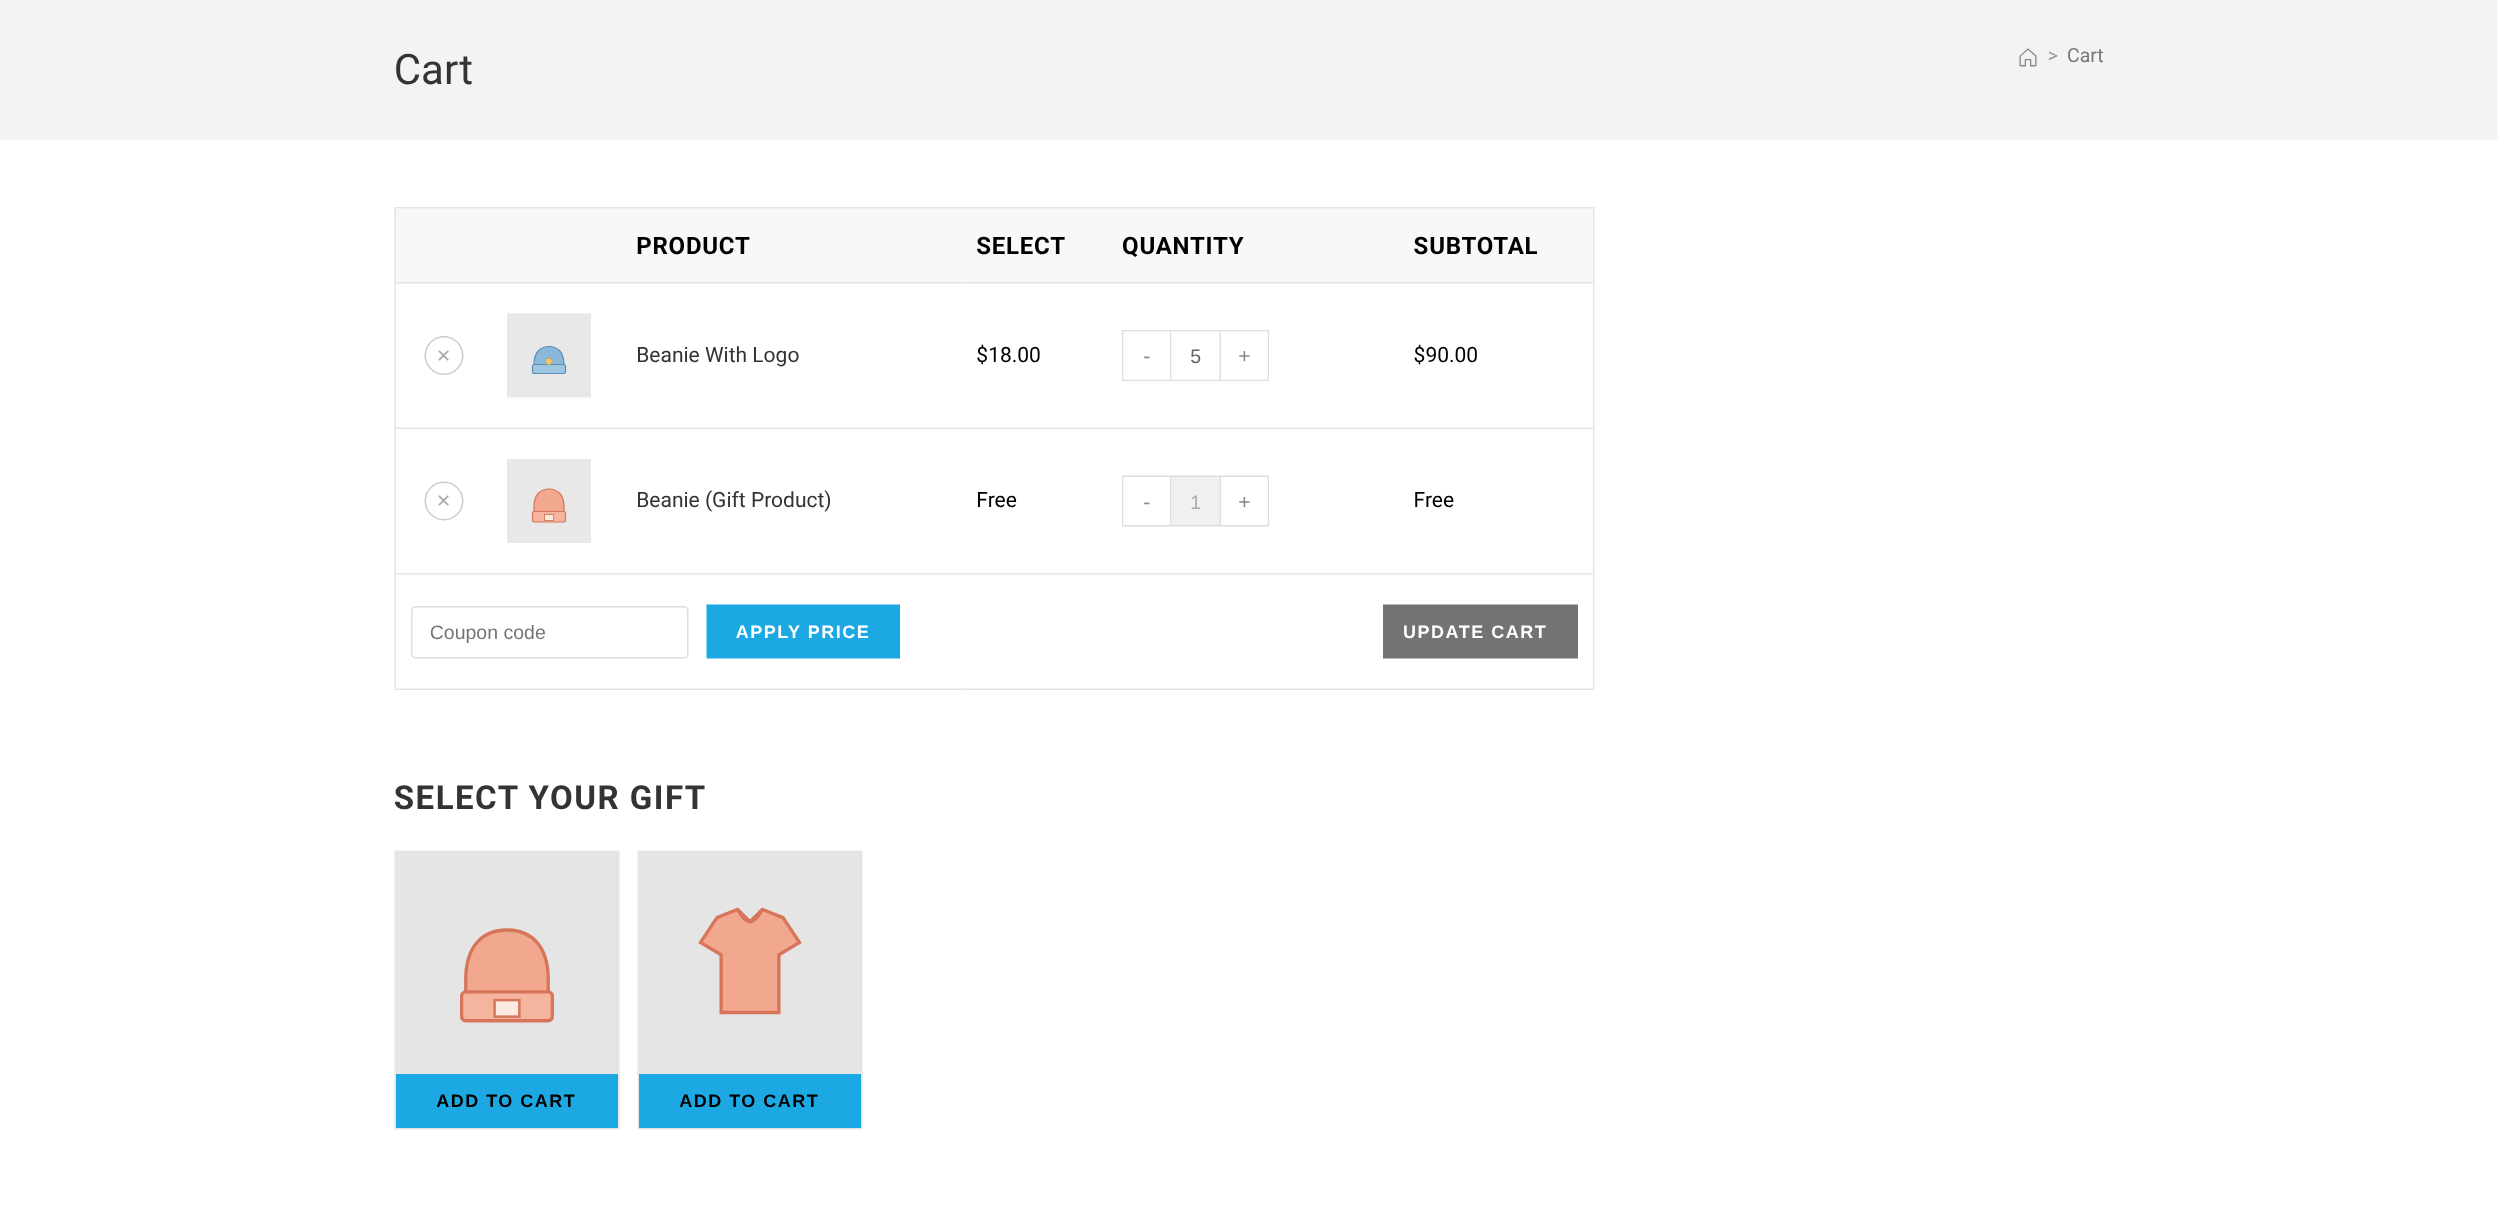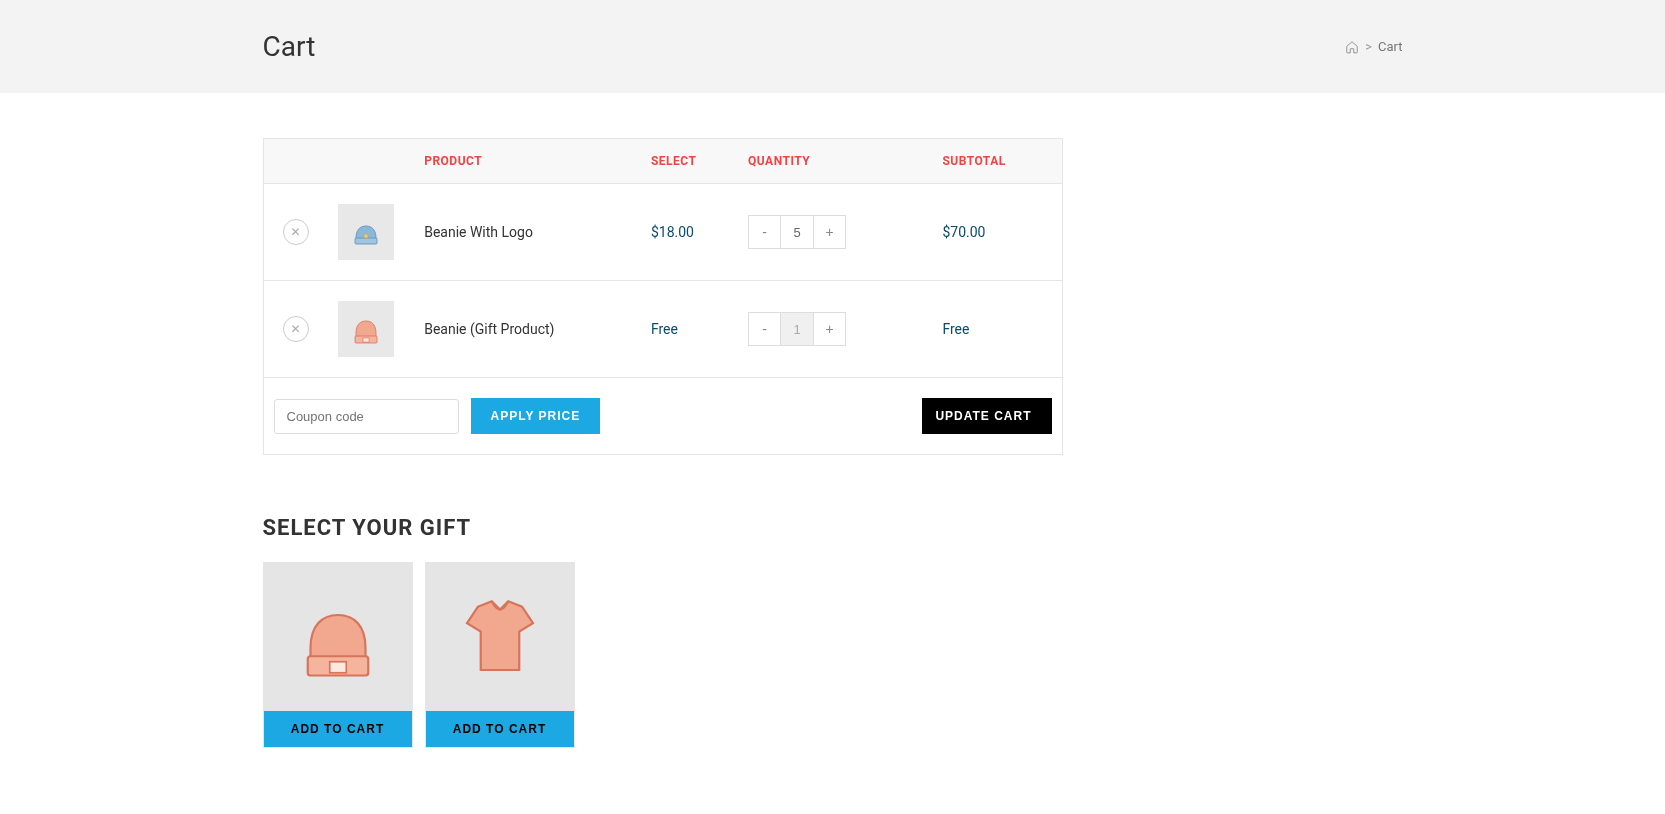--- a/index.html
+++ b/index.html
@@ -9,21 +9,21 @@
     background: #f3f3f3;
     padding: 30px 0;
     width: 100%;
   }
   .header-inner {
     max-width: 1170px;
     margin: 0 auto;
     padding: 0 15px;
     display: flex;
     justify-content: space-between;
-    align-items: center;
+    align-items: flex-start;
   }
   .page-title {
     font-size: 28px;
     font-weight: 400;
     color: #333;
   }
   .breadcrumb {
     font-size: 13px;
     color: #777;
     display: flex;
@@ -41,23 +41,23 @@
   }
   .main-col { flex: 0 0 800px; }
   
   .cart-table {
     width: 100%;
     border: 1px solid #e5e5e5;
     border-collapse: collapse;
   }
   .cart-table thead th {
     background: #f8f8f8;
-    font-size: 12px;
+    font-size: 16px;
     font-weight: 700;
-    color: #ef4444;
+    color: #000000;
     text-align: left;
     padding: 15px 10px;
     letter-spacing: 0.5px;
     border-bottom: 1px solid #e5e5e5;
   }
   .cart-table tbody td {
     padding: 20px 10px;
     border-bottom: 1px solid #e5e5e5;
     vertical-align: middle;
     font-size: 14px;
@@ -84,21 +84,21 @@
   }
   
   .thumb {
     width: 56px; height: 56px;
     background: #e8e8e8;
     display: flex;
     align-items: center;
     justify-content: center;
   }
   
-  .price-green { color: #0c4a6e; }
+  .price-green { color: #000000; }
   
   .qty-group {
     display: inline-flex;
     border: 1px solid #ddd;
   }
   .qty-btn {
     width: 32px; height: 32px;
     background: #fff;
     border: none;
     border-right: 1px solid #ddd;
@@ -135,21 +135,21 @@
   .btn {
     padding: 11px 20px;
     border: none;
     font-size: 12px;
     font-weight: 700;
     letter-spacing: 1px;
     cursor: pointer;
     color: #fff;
   }
   .btn-primary { background: #1ca9e3; }
-  .btn-muted { background: #000000; padding-left: 13px; }
+  .btn-muted { background: #737373; padding-left: 13px; }
   
   .gift-heading {
     font-size: 22px;
     font-weight: 700;
     letter-spacing: 1px;
     margin: 60px 0 22px;
     color: #333;
   }
   .gift-grid { display: flex; gap: 12px; }
   .gift-card {
@@ -227,21 +227,21 @@
                 </svg>
               </div>
             </td>
             <td class="col-product">Beanie With Logo</td>
             <td class="col-price price-green">$18.00</td>
             <td class="col-qty"><div class="qty-group">
                 <button class="qty-btn">-</button>
                 <input class="qty-input" value="5" style="">
                 <button class="qty-btn">+</button>
               </div></td>
-            <td class="col-subtotal price-green">$70.00</td>
+            <td class="col-subtotal price-green">$90.00</td>
           </tr>
           <tr>
             <td class="col-remove"><button class="remove-btn">✕</button></td>
             <td class="col-thumb">
               <div class="thumb">
                 <svg width="40" height="40" viewBox="0 0 40 40">
                   <path d="M10 24c0-8 4-12 10-12s10 4 10 12v5H10z" fill="#f2a78f" stroke="#d6755a" stroke-width="0.8"></path>
                   <rect x="9" y="27" width="22" height="7" rx="1" fill="#f5b49e" stroke="#d6755a" stroke-width="0.8"></rect>
                   <rect x="17" y="29" width="6" height="4" fill="#fce9e1" stroke="#d6755a" stroke-width="0.6"></rect>
                 </svg>

